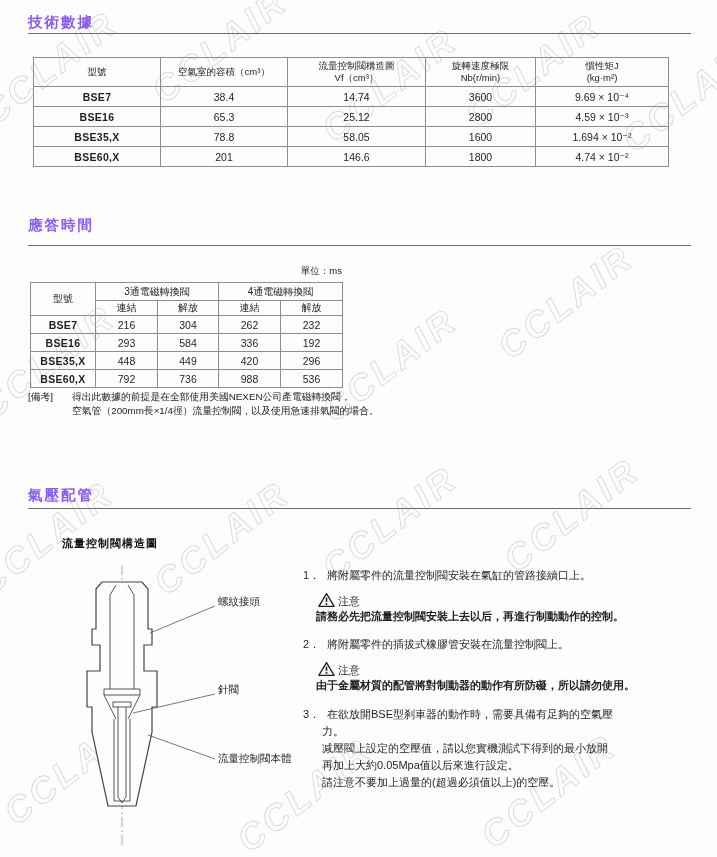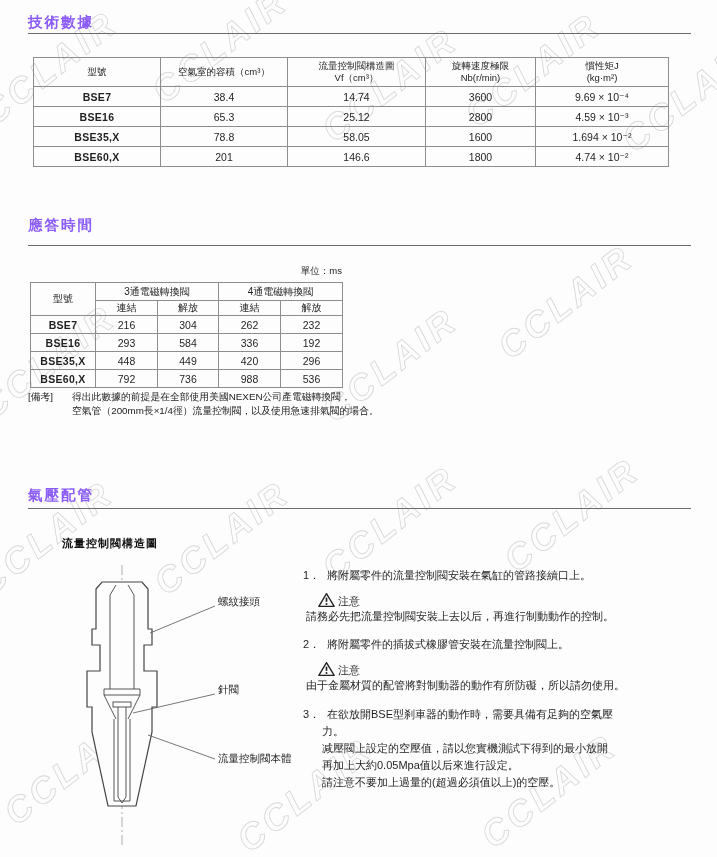--- a/index.html
+++ b/index.html
@@ -26,21 +26,21 @@
   .model{font-weight:bold;letter-spacing:0.3px;}
   .unit-label{font-size:9.5px;color:#222;}
   .note-label,.note-lines{font-size:9.8px;line-height:13.5px;color:#222;}
   
   .diagram-title{font-size:11px;font-weight:bold;letter-spacing:1px;color:#111;}
   
   #piping-text{left:303px;top:567px;width:405px;font-size:11px;line-height:17px;color:#1f1f1f;}
   .pi-line .num{display:inline-block;width:24px;}
   .warn-row{margin-left:15px;margin-top:4px;height:20px;display:flex;align-items:flex-end;gap:3px;}
   .warn-row span{line-height:14px;}
-  .warn-text{margin-left:3px;}
+  .warn-text{margin-left:13px;font-weight:bold;}
   .cont{margin-left:19px;}
   .mt11{margin-top:11px;}
   .mt12{margin-top:12px;}
   svg text{font-family:"Liberation Sans","DejaVu Sans",sans-serif;}
 </style>
 </head>
 <body>
 
 <svg id="wm-layer" width="717" height="857">
     <text x="50" y="80" transform="rotate(-38 50 68)" text-anchor="middle" font-size="36" font-style="italic" font-weight="bold" letter-spacing="4" fill="none" stroke="#d9d9d9" stroke-width="0.9">CCLAIR</text>

